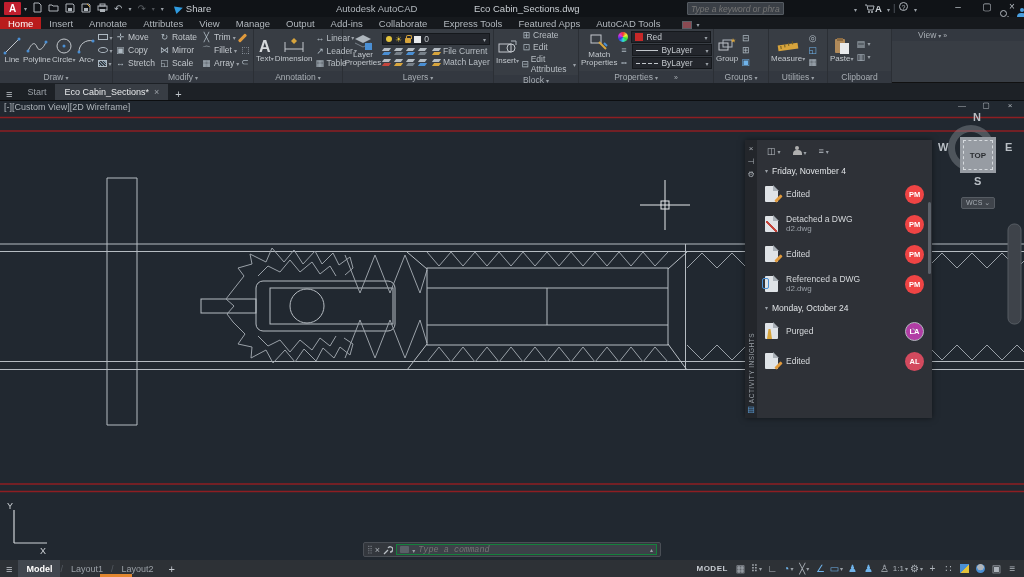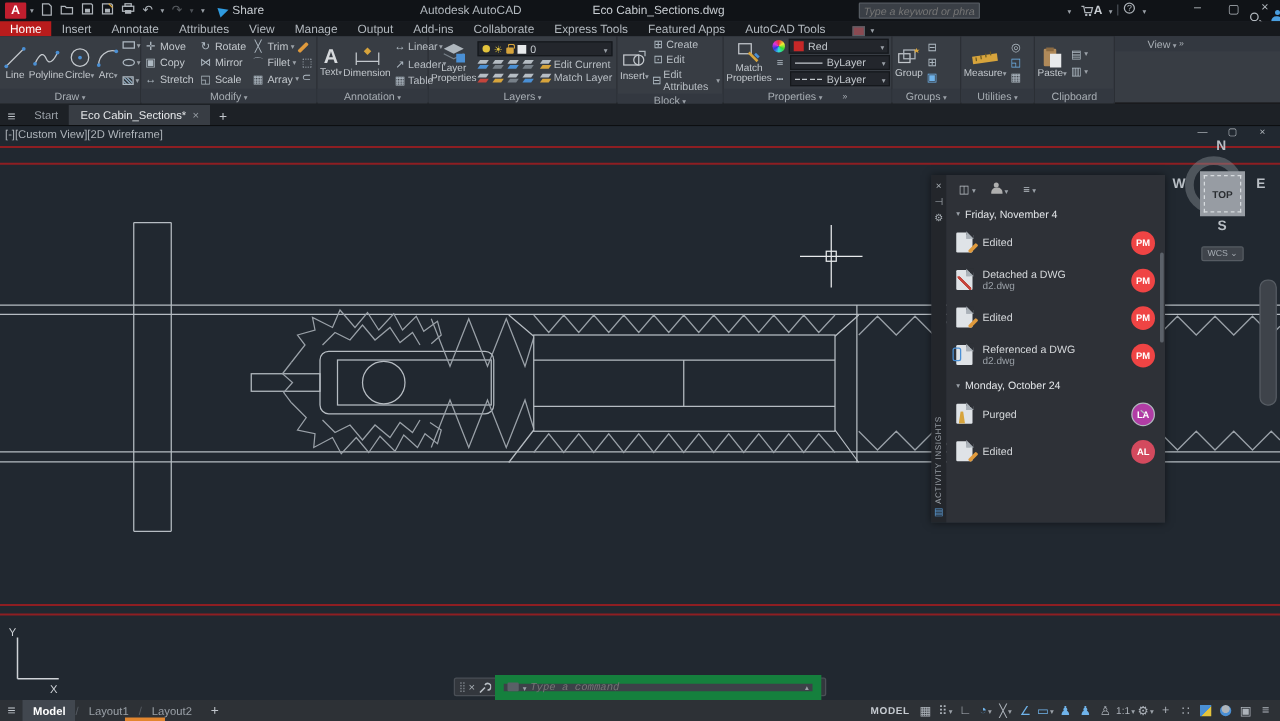--- a/index.html
+++ b/index.html
@@ -100,21 +100,21 @@
   .doc{width:13px;height:16px;background:#dfe3e7;border-radius:1px;position:relative;flex:0 0 13px}
   .doc::before{content:"";position:absolute;right:-1px;top:-1px;border:3px solid;border-color:#2e3137 #2e3137 #aab1b8 #aab1b8}
   .doc.edited::after{content:"";position:absolute;right:-2px;bottom:-1px;width:3px;height:9px;background:#e09a3c;transform:rotate(45deg);border-radius:1px}
   .doc.detached::after{content:"";position:absolute;left:1px;bottom:0;width:11px;height:11px;background:linear-gradient(45deg,transparent 42%,#c4453c 42%,#c4453c 58%,transparent 58%)}
   .doc.referenced::after{content:"";position:absolute;left:-3px;top:2px;width:5px;height:9px;border:1.5px solid #4a8fd4;border-radius:2px}
   .doc.purged::after{content:"";position:absolute;left:2px;bottom:0;width:5px;height:10px;background:#d7a43c;clip-path:polygon(30% 0,70% 0,100% 100%,0 100%)}
   #act-scroll{position:absolute;right:1px;top:62px;width:3px;height:72px;background:#5b6169;border-radius:2px}
   
   #cmdbar{left:363px;top:542px;width:298px;height:15px;background:#33373d;border:1px solid #4a4f56;border-radius:2px;display:flex;align-items:center;padding:0 3px;gap:3px}
   #cmdbar .grip{color:#777d84;font-size:8px;letter-spacing:-1px}
-  #cmd-input{flex:1;height:11px;background:#3c4148;border:7px solid #15803d;display:flex;align-items:center;padding:3px 3px;gap:3px}
+  #cmd-input{flex:1;height:11px;background:#3c4148;border:1px solid #15803d;display:flex;align-items:center;padding:3px 3px;gap:3px}
   #cmd-input input{background:transparent;border:none;outline:none;color:#9aa0a7;font-style:italic;font-size:8.5px;width:100%;font-family:"Liberation Mono",monospace}
   .cmdico{width:10px;height:7px;background:#5a6067;border-radius:1px;display:inline-block}
   
   #statusbar{left:0;top:560px;width:1024px;height:17px;background:#2d3136;display:flex;align-items:center;font-size:9px;color:#aab0b6}
   .ltab{padding:0 8px;height:17px;display:flex;align-items:center;color:#9aa0a7}
   .ltab.active{background:#41474f;color:#fff;font-weight:bold}
   .slash{color:#565c63}
   #sb-right{margin-left:auto;display:flex;align-items:center;gap:1px;padding-right:4px}
   .sic{min-width:15px;height:15px;display:flex;align-items:center;justify-content:center;font-size:10px;color:#adb3ba;gap:1px}
   .sic.on{color:#6fb3ea}
@@ -368,21 +368,21 @@
             <span class="sp"></span>
             <span class="carD"></span>
         </div>
         <div class="row" style="gap:2px">
           <span class="lyr b"></span>
             <span class="lyr"></span>
             <span class="lyr b"></span>
             <span class="lyr"></span>
           <span class="mini" style="margin-left:2px">
               <span class="lyr y"></span>
-              <span>Edit Current</span>
+              <span>File Current</span>
             </span>
         </div>
         <div class="row" style="gap:2px">
           <span class="lyr r"></span>
             <span class="lyr y"></span>
             <span class="lyr"></span>
             <span class="lyr b"></span>
           <span class="mini" style="margin-left:2px">
               <span class="lyr y"></span>
               <span>Match Layer</span>

